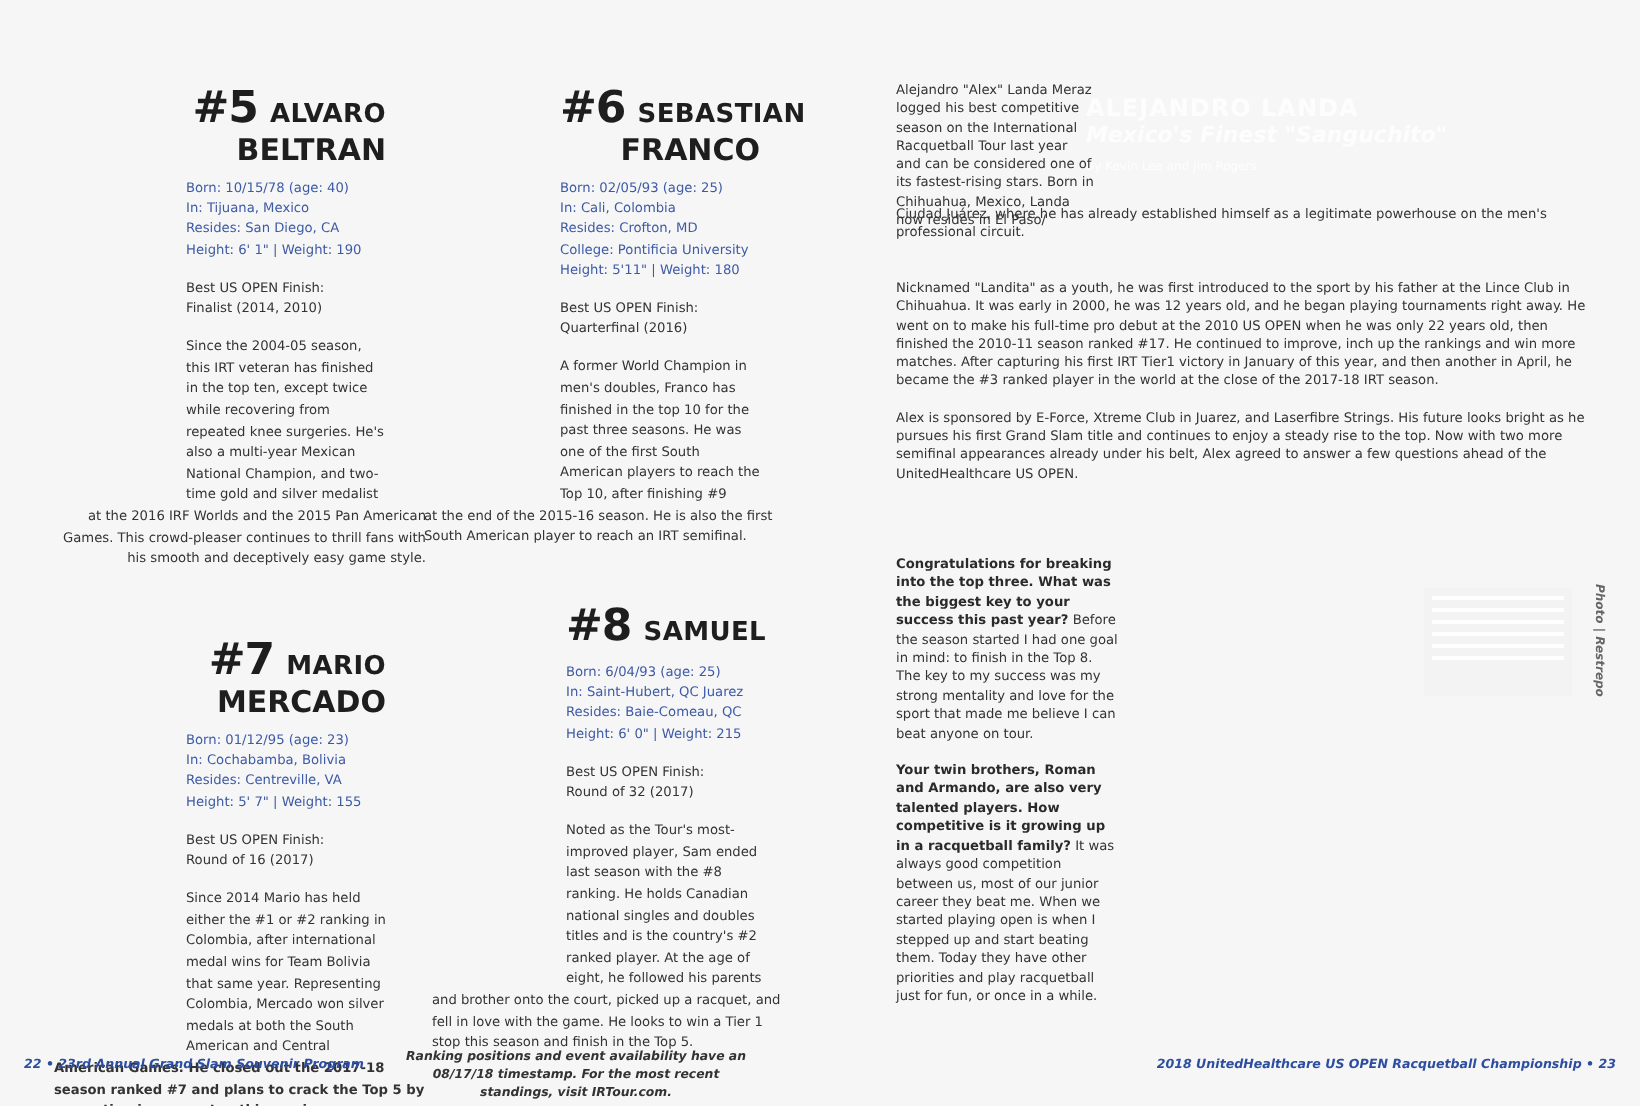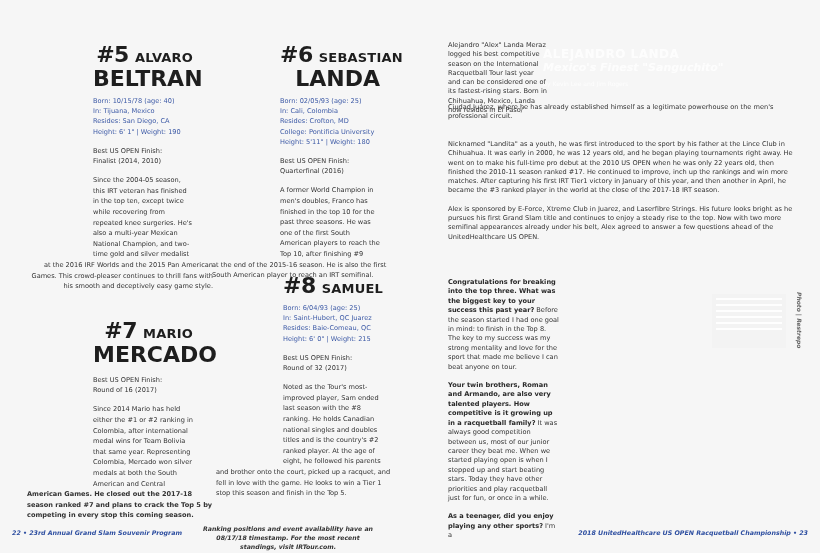--- a/index.html
+++ b/index.html
@@ -18,21 +18,21 @@
     .player { position: absolute; }
     .player-header {
       text-align: right;
       line-height: 1;
       font-family: "DejaVu Sans", sans-serif;
       font-weight: bold;
       color: #1e1e1e;
     }
     .player-header .rank { font-size: 22px; letter-spacing: -0.5px; vertical-align: baseline; }
     .player-header .first { font-size: 13px; margin-left: 6px; vertical-align: baseline; letter-spacing: 0.2px; }
-    .player-header .last { display: block; font-size: 22px; margin-top: 2px; letter-spacing: 0px; }
+    .player-header .last { display: block; font-size: 15px; margin-top: 2px; letter-spacing: 0px; }
 
     .stats {
       color: #3d5aa6;
       font-size: 6.6px;
       line-height: 10.2px;
       margin-top: 6px;
     }
     .finish {
       font-size: 6.6px;
       line-height: 10.2px;
@@ -43,21 +43,21 @@
       font-size: 6.6px;
       line-height: 10.6px;
       color: #333;
       margin-top: 9px;
     }
 
     
     #p5 { left: 93px; top: 44px; width: 100px; }
     #p6 { left: 280px; top: 44px; width: 100px; }
     #p7 { left: 93px; top: 292px; width: 100px; margin-top: 28px; }
-    #p8 { left: 283px; top: 275px; width: 100px; }
+    #p8 { left: 283px; top: 303px; width: 100px; }
     .bio-out {
       font-size: 6.6px;
       line-height: 10.6px;
       color: #333;
     }
 
     
     .footer-left {
       position: absolute; left: 12px; top: 529px;
       font-size: 6.3px; font-weight: bold; font-style: italic;
@@ -139,41 +139,47 @@
         <div>Best US OPEN Finish:</div>
         <div>Finalist (2014, 2010)</div>
       </div>
       <div class="bio">Since the 2004-05 season, this IRT veteran has finished in the top ten, except twice while recovering from repeated knee surgeries. He's also a multi-year Mexican National Champion, and two-time gold and silver medalist</div>
       <div class="bio-out" style="margin-left:-66px; width:186px;text-align:right;">at the 2016 IRF Worlds and the 2015 Pan American Games. This crowd-pleaser continues to thrill fans with his smooth and deceptively easy game style.</div>
     </div>
 
     <div class="player" id="p6">
       <div class="player-header">
         <span class="rank">#6</span><span class="first">SEBASTIAN</span>
-        <span class="last">LANDA</span>
+        <span class="last">FRANCO</span>
       </div>
       <div class="stats">
         <div>Born: 02/05/93 (age: 25)</div>
         <div>In: Cali, Colombia</div>
         <div>Resides: Crofton, MD</div>
         <div>College: Pontificia University</div>
         <div>Height: 5'11" | Weight: 180</div>
       </div>
       <div class="finish">
         <div>Best US OPEN Finish:</div>
         <div>Quarterfinal (2016)</div>
       </div>
       <div class="bio">A former World Champion in men's doubles, Franco has finished in the top 10 for the past three seasons. He was one of the first South American players to reach the Top 10, after finishing #9</div>
       <div class="bio-out" style="margin-left:-68px; width:180px;">at the end of the 2015-16 season. He is also the first South American player to reach an IRT semifinal.</div>
     </div>
 
     <div class="player" id="p7">
       <div class="player-header">
         <span class="rank">#7</span><span class="first">MARIO</span>
         <span class="last">MERCADO</span>
+      </div>
+      <div class="stats">
+        <div>Born: 01/12/95 (age: 23)</div>
+        <div>In: Cochabamba, Bolivia</div>
+        <div>Resides: Centreville, VA</div>
+        <div>Height: 5' 7" | Weight: 155</div>
       </div>
       <div class="finish">
         <div>Best US OPEN Finish:</div>
         <div>Round of 16 (2017)</div>
       </div>
       <div class="bio">Since 2014 Mario has held either the #1 or #2 ranking in Colombia, after international medal wins for Team Bolivia that same year.  Representing Colombia, Mercado won silver medals at both the South American and Central</div>
       <div class="bio-out" style="margin-left:-66px; width:186px;font-weight:bold;">American Games. He closed out the 2017-18 season ranked #7 and plans to crack the Top 5 by competing in every stop this coming season.</div>
     </div>
 
     <div class="player" id="p8">
@@ -214,25 +220,21 @@
       <p>Alex is sponsored by E-Force, Xtreme Club in Juarez, and Laserfibre Strings. His future looks bright as he pursues his first Grand Slam title and continues to enjoy a steady rise to the top. Now with two more semifinal appearances already under his belt, Alex agreed to answer a few questions ahead of the UnitedHealthcare US OPEN.</p>
     </div>
 
     <div class="qa-col">
       <p>
         <span class="q">Congratulations for breaking into the top three. What was the biggest key to your success this past year?</span>
         <span>Before the season started I had one goal in mind: to finish in the Top 8. The key to my success was my strong mentality and love for the sport that made me believe I can beat anyone on tour.</span>
       </p>
       <p>
         <span class="q">Your twin brothers, Roman and Armando, are also very talented players. How competitive is it growing up in a racquetball family?</span>
-        <span>It was always good competition between us, most of our junior career they beat me. When we started playing open is when I stepped up and start beating stars. Today they have other priorities and play racquetball just for fun, or once in a while.</span>
-      </p>
-      <p>
-        <span class="q">As a teenager, did you enjoy playing any other sports?</span>
-        <span>I'm a</span>
+        <span>It was always good competition between us, most of our junior career they beat me. When we started playing open is when I stepped up and start beating them. Today they have other priorities and play racquetball just for fun, or once in a while.</span>
       </p>
     </div>
 
     <div class="photo-box">
       <div class="ln"></div>
         <div class="ln"></div>
         <div class="ln"></div>
         <div class="ln"></div>
         <div class="ln"></div>
         <div class="ln"></div>

